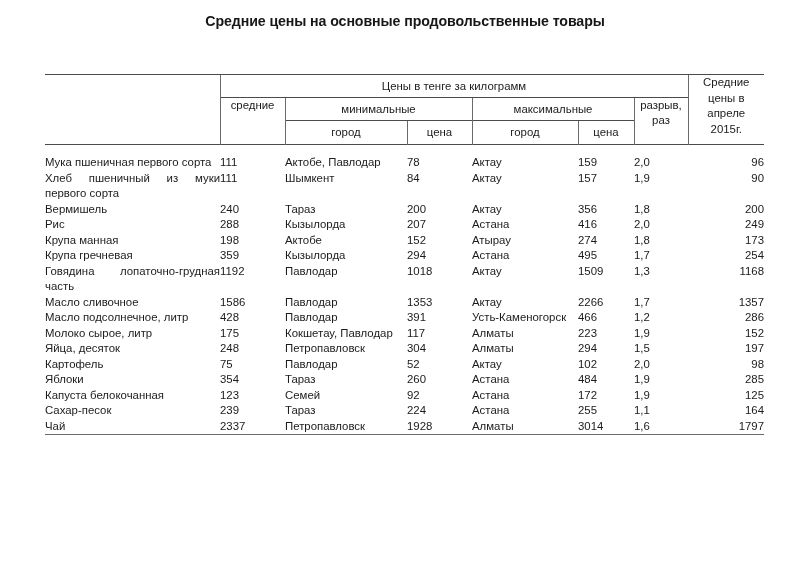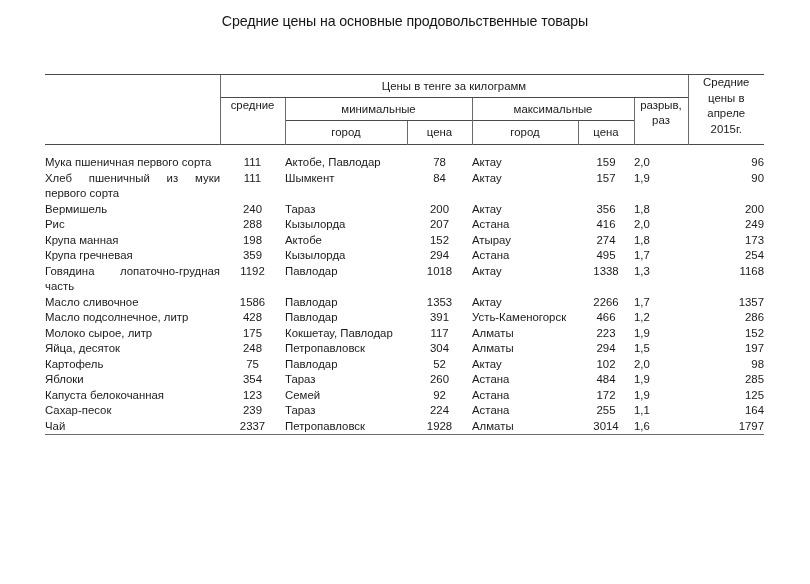--- a/index.html
+++ b/index.html
@@ -27,21 +27,21 @@
   
   .title-block {
     position: absolute;
     left: 0;
     top: 11px;
     width: 810px;
     text-align: center;
   }
   .title-line {
     font-size: 14.2px;
-    font-weight: normal;
+    font-weight: bold;
     line-height: 21px;
     letter-spacing: -0.1px;
     color: #171717;
   }
 
   
   .table-wrap {
     position: absolute;
     left: 45px;
     top: 74px;
@@ -110,21 +110,21 @@
     padding-left: 8px;
     padding-right: 10px;
     hyphens: none;
   }
   td.c-name .nm {
     display: block;
     text-align: justify;
     text-align-last: left;
   }
   td.c-num {
-    text-align: center;
+    text-align: left;
     padding-right: 11px;
     white-space: nowrap;
   }
   td.c-city {
     text-align: left;
     padding-left: 9px;
     padding-right: 4px;
   }
   td.c-ratio {
     padding-left: 2px;
@@ -264,21 +264,21 @@
             <td class="c-last">254</td>
           </tr>
           <tr>
             <td class="c-name">
               <span class="nm">Говядина лопаточно-грудная часть</span>
             </td>
             <td class="c-num">1192</td>
             <td class="c-city">Павлодар</td>
             <td class="c-num">1018</td>
             <td class="c-city">Актау</td>
-            <td class="c-num">1338</td>
+            <td class="c-num">1509</td>
             <td class="c-ratio">1,3</td>
             <td class="c-last">1168</td>
           </tr>
           <tr>
             <td class="c-name">
               <span class="nm">Масло сливочное</span>
             </td>
             <td class="c-num">1586</td>
             <td class="c-city">Павлодар</td>
             <td class="c-num">1353</td>

